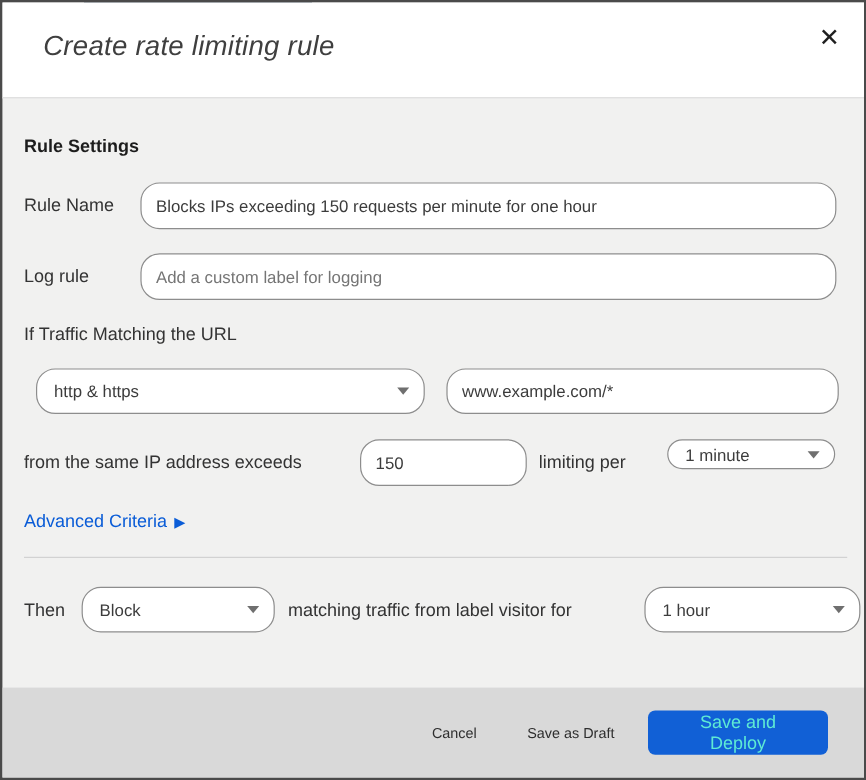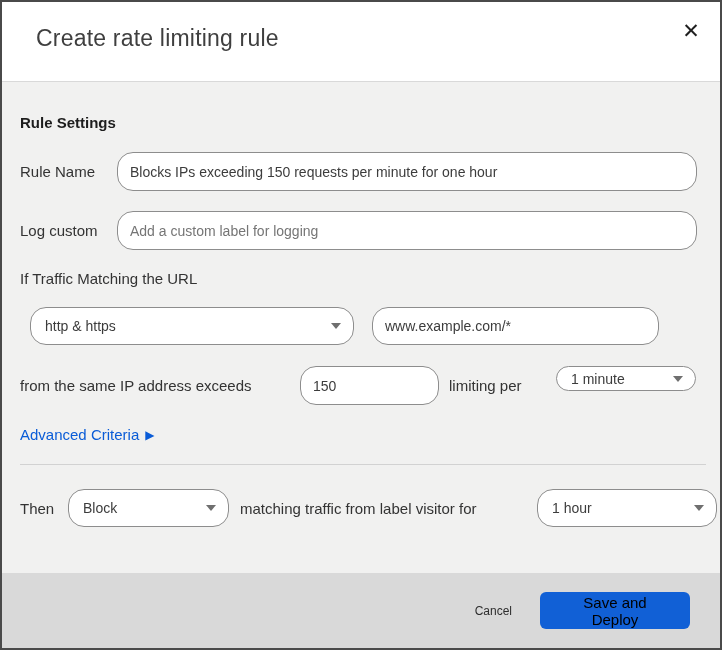--- a/index.html
+++ b/index.html
@@ -29,20 +29,21 @@
     background: #ffffff;
     border-bottom: 1px solid #d9d9d9;
   }
   .title {
     position: absolute;
     left: 34px; top: 23px;
     font-size: 23px;
     font-weight: 400;
     color: #3f3f3f;
     letter-spacing: 0.2px;
+    font-style: italic;
   }
   .close-btn {
     position: absolute;
     right: 14px; top: 14px;
     width: 30px; height: 30px;
     display: flex; align-items: center; justify-content: center;
     font-size: 21px;
     color: #1f1f1f;
     cursor: pointer;
     background: transparent;
@@ -122,21 +123,21 @@
     font-family: "Liberation Sans", sans-serif;
     font-size: 12px;
     color: #2e2e2e;
     padding: 8px 14px;
     cursor: pointer;
   }
   .primary-btn {
     border: none;
     border-radius: 6px;
     background: #1160d6;
-    color: #000000;
+    color: #5eead4;
     font-family: "Liberation Sans", sans-serif;
     font-size: 15px;
     padding: 0 20px;
     height: 37px;
     width: 150px;
     cursor: pointer;
   }
 </style>
 </head>
 <body>
@@ -150,30 +151,30 @@
     <button class="close-btn">✕</button>
   </div>
 
   <div class="body">
 
     <div class="section-heading">Rule Settings</div>
 
     <div class="label" style="left:18px; top:80px;">Rule Name</div>
     <input class="textbox" style="left: 115px; top: 69px; width: 580px; height: 39px;" value="Blocks IPs exceeding 150 requests per minute for one hour">
 
-    <div class="label" style="left:18px; top:139px;">Log custom</div>
+    <div class="label" style="left:18px; top:139px;">Log rule</div>
     <input class="textbox" style="left: 115px; top: 128px; width: 580px; height: 39px;" placeholder="Add a custom label for logging">
 
     <div class="label" style="left:18px; top:187px;">If Traffic Matching the URL</div>
 
     <div class="dropdown" style="left:28px; top:224px; width:324px; height:38px;">
       <span>http &amp; https</span>
       <span class="caret"></span>
     </div>
-    <input class="textbox" style="left: 370px; top: 224px; width: 287px; height: 38px;" value="www.example.com/*">
+    <input class="textbox" style="left: 370px; top: 224px; width: 327px; height: 38px;" value="www.example.com/*">
 
     <div class="label" style="left:18px; top:294px;">from the same IP address exceeds</div>
     <input class="textbox" style="left: 298px; top: 283px; width: 139px; height: 39px;" value="150">
     <div class="label" style="left:447px; top:294px;">limiting per</div>
     <div class="dropdown" style="left:554px; top:283px; width:140px; height:25px;">
       <span>1 minute</span>
       <span class="caret"></span>
     </div>
 
     <a class="link-row">
@@ -191,16 +192,17 @@
     <div class="label" style="left:238px; top:417px;">matching traffic from label visitor for</div>
     <div class="dropdown" style="left:535px; top:406px; width:180px; height:38px;">
       <span>1 hour</span>
       <span class="caret"></span>
     </div>
 
   </div>
 
   <div class="footer">
     <button class="text-btn">Cancel</button>
+    <button class="text-btn">Save as Draft</button>
     <button class="primary-btn">Save and Deploy</button>
   </div>
 
 </div>
 
 </body></html>

